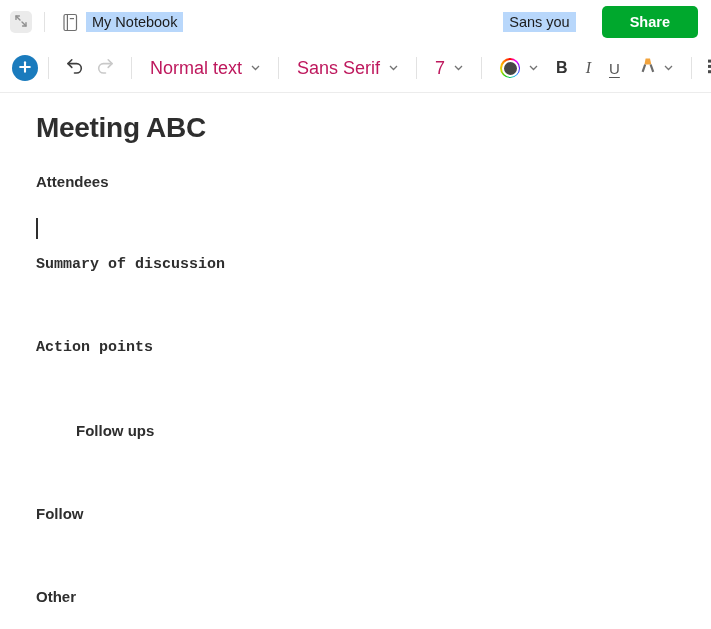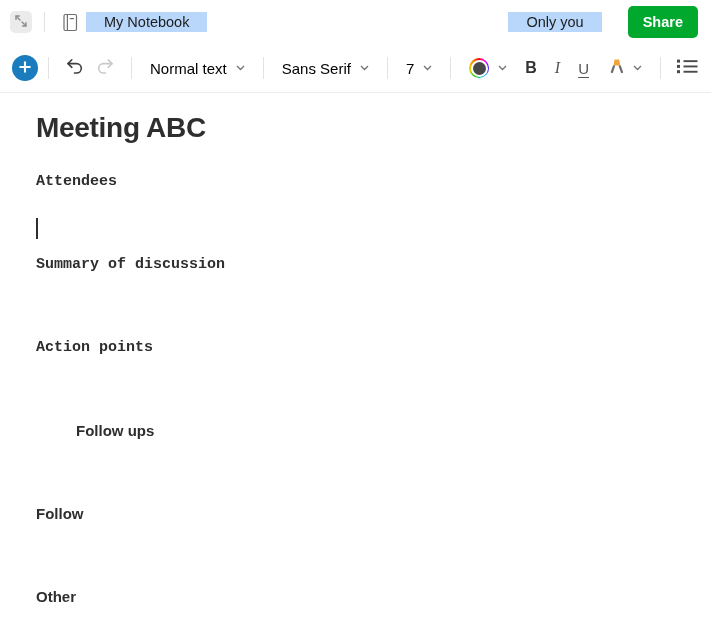--- a/index.html
+++ b/index.html
@@ -5,54 +5,54 @@
   * { margin:0; padding:0; box-sizing:border-box; }
   html,body { width:711px; height:629px; background:#fff; overflow:hidden;
     font-family:"Liberation Sans","DejaVu Sans",sans-serif; }
 
   
   .topbar { height:44px; display:flex; align-items:center; padding:0 13px 0 10px; background:#fff; }
   .icon-btn { width:22px; height:22px; border-radius:5px; background:#ebebeb;
     display:flex; align-items:center; justify-content:center; cursor:pointer; }
   .vdivider { width:1px; height:20px; background:#e2e2e2; margin:0 12px; }
   .nb-icon { display:flex; align-items:center; margin:0 8px 0 6px; }
-  .sel-text { font-size:14.5px; color:#1c1c1c; background:#b8d7fb; padding:2px 18px; white-space:nowrap; }
+  .sel-text { font-size:14.5px; color:#1c1c1c; background:#b8d7fb; padding:2px 6px; white-space:nowrap; }
   .spacer { flex:1; }
   .share-btn { background:#00a82d; color:#fff; border:none; border-radius:5px;
-    font-size:14.5px; font-weight:700; padding:8px 15px; margin-left:26px; cursor:pointer;
+    font-size:14.5px; font-weight:700; padding:8px 28px; margin-left:26px; cursor:pointer;
     font-family:"Liberation Sans",sans-serif; }
 
   
   .toolbar { height:49px; display:flex; align-items:center; padding:0 12px;
     border-bottom:1px solid #ececec; background:#fff; }
   .tb-div { width:1px; height:22px; background:#e2e2e2; margin:0 10px; flex:0 0 auto; }
   .plus-btn { width:26px; height:26px; border-radius:50%; background:#1a7bbd; border:none;
     display:flex; align-items:center; justify-content:center; cursor:pointer; flex:0 0 auto; }
   .tb-btn { background:none; border:none; display:flex; align-items:center; justify-content:center;
     height:30px; padding:0 6px; cursor:pointer; flex:0 0 auto; }
   .dropdown { display:flex; align-items:center; gap:9px; background:none; border:none;
-    height:30px; padding:0 8px; cursor:pointer; font-size:15px; color:#000000; flex:0 0 auto;
+    height:30px; padding:0 8px; cursor:pointer; font-size:18px; color:#be185d; flex:0 0 auto;
     font-family:"Liberation Sans",sans-serif; }
   .chev { display:flex; align-items:center; }
   .glyph-b { font-size:16px; font-weight:700; color:#333; }
   .glyph-i { font-size:16px; font-style:italic; color:#555; font-family:"Liberation Serif",serif; }
   .glyph-u { font-size:15px; color:#555; text-decoration:underline; text-underline-offset:3px; }
   .color-wheel { width:20px; height:20px; border-radius:50%;
     background:conic-gradient(#f00,#f0f,#80f,#22f,#0af,#0c6,#3c0,#cd0,#fb0,#f70,#f00);
     display:flex; align-items:center; justify-content:center; }
   .color-wheel::before { content:""; width:13px; height:13px; border-radius:50%;
     background:#474747; border:2px solid #fff; }
 
   
   .editor { position:relative; height:536px; background:#fff; cursor:text; }
   .note-title { position:absolute; left:36px; top:18px; font-size:28px; font-weight:700;
     color:#2e2e2e; letter-spacing:-0.3px; line-height:34px; }
   .section { position:absolute; left:36px; font-size:15px; font-weight:700;
     color:#2e2e2e; line-height:20px; }
-  .s0 { top:79px;font-family:Liberation Mono, monospace; }  .s1 { top:162px;font-family:Liberation Mono, monospace; } .s2 { top:245px;font-family:Liberation Mono, monospace; }
+  .s0 { top:79px; }  .s1 { top:162px;font-family:Liberation Mono, monospace; } .s2 { top:245px;font-family:Liberation Mono, monospace; }
   .s3 { top:328px;margin-left:40px; } .s4 { top:411px; } .s5 { top:494px;text-align:right; }
   .caret { position:absolute; left:36px; top:125px; width:1.5px; height:21px; background:#2e2e2e; }
 </style>
 </head>
 <body>
 
 <div class="topbar">
   <div class="icon-btn">
     <span>
       <svg width="12" height="12" viewBox="0 0 12 12" fill="none" stroke="#8f8f8f" stroke-width="1.4" stroke-linecap="round">
@@ -66,21 +66,21 @@
   <div class="vdivider"></div>
   <span class="nb-icon">
     <svg width="15" height="19" viewBox="0 0 15 19" fill="none" stroke="#6f6f6f" stroke-width="1.2">
       <rect x="1" y="1.5" width="12.5" height="16" rx="1.5"></rect>
       <line x1="4.4" y1="1.5" x2="4.4" y2="17.5"></line>
       <line x1="6.8" y1="5.6" x2="11" y2="5.6"></line>
     </svg>
   </span>
   <span class="sel-text">My Notebook</span>
   <div class="spacer"></div>
-  <span class="sel-text">Only you</span>
+  <span class="sel-text">Sans you</span>
   <button class="share-btn">Share</button>
 </div>
 
 <div class="toolbar">
   <button class="plus-btn">
     <span>
       <svg width="14" height="14" viewBox="0 0 14 14" stroke="#fff" stroke-width="2.1" stroke-linecap="round">
         <path d="M7 2.2 V11.8"></path>
           <path d="M2.2 7 H11.8"></path>
       </svg>

